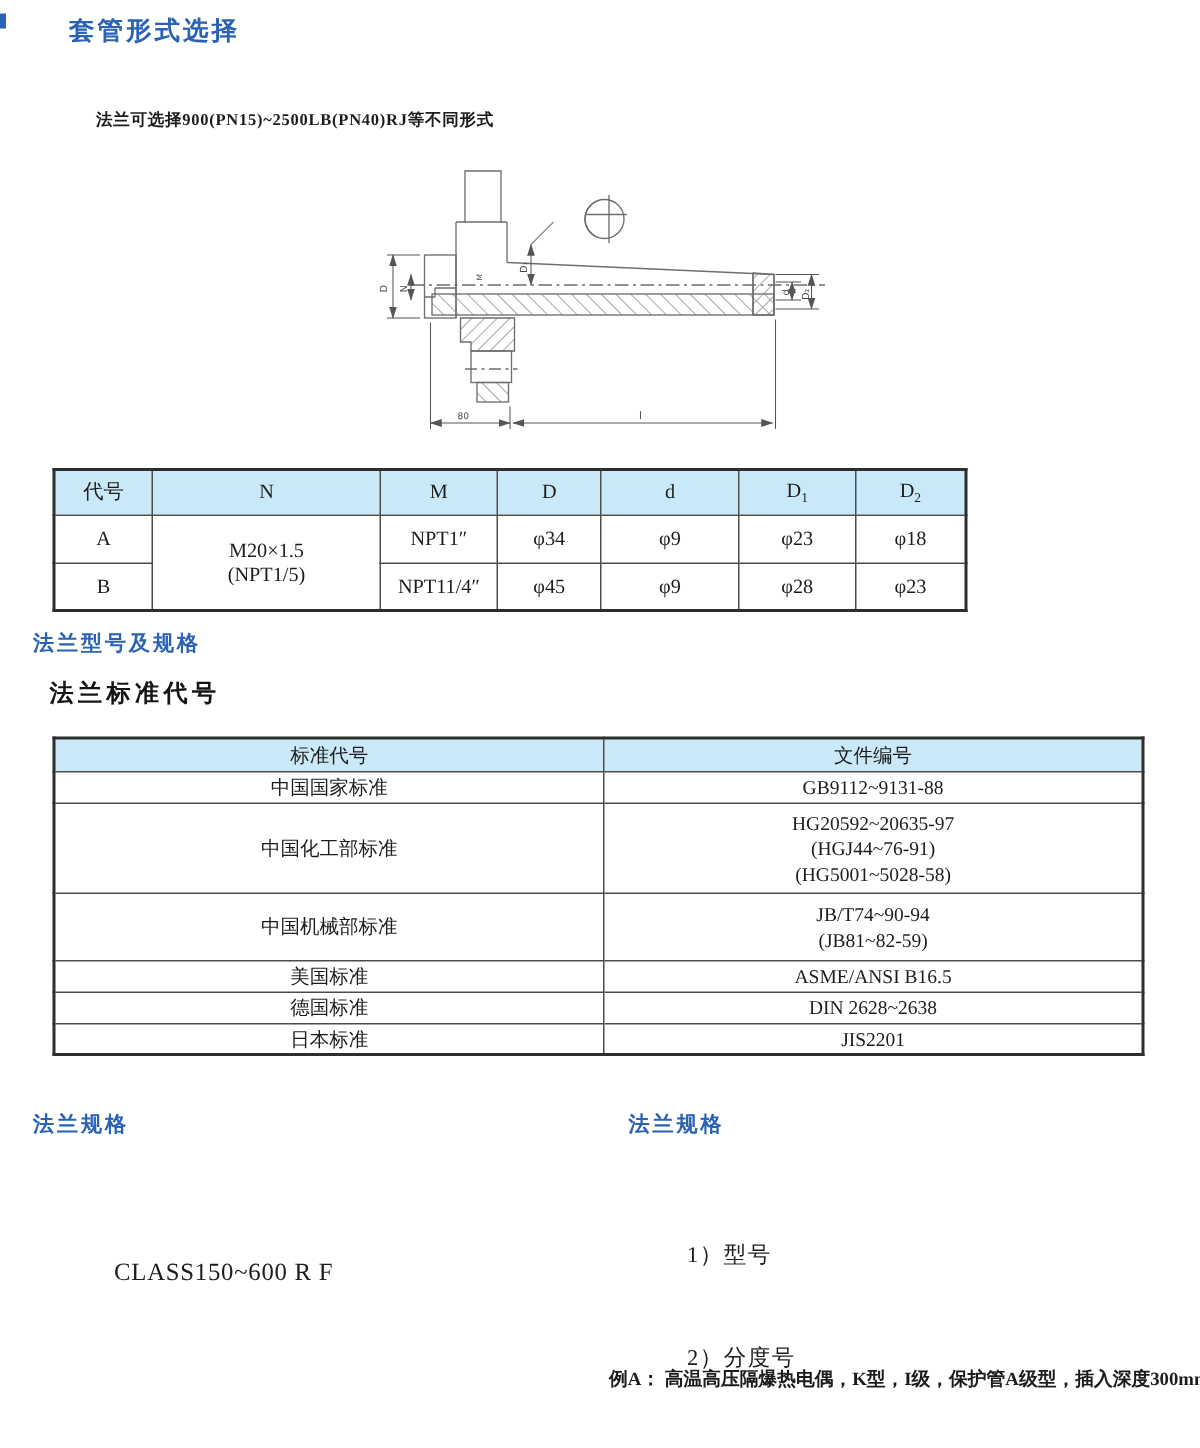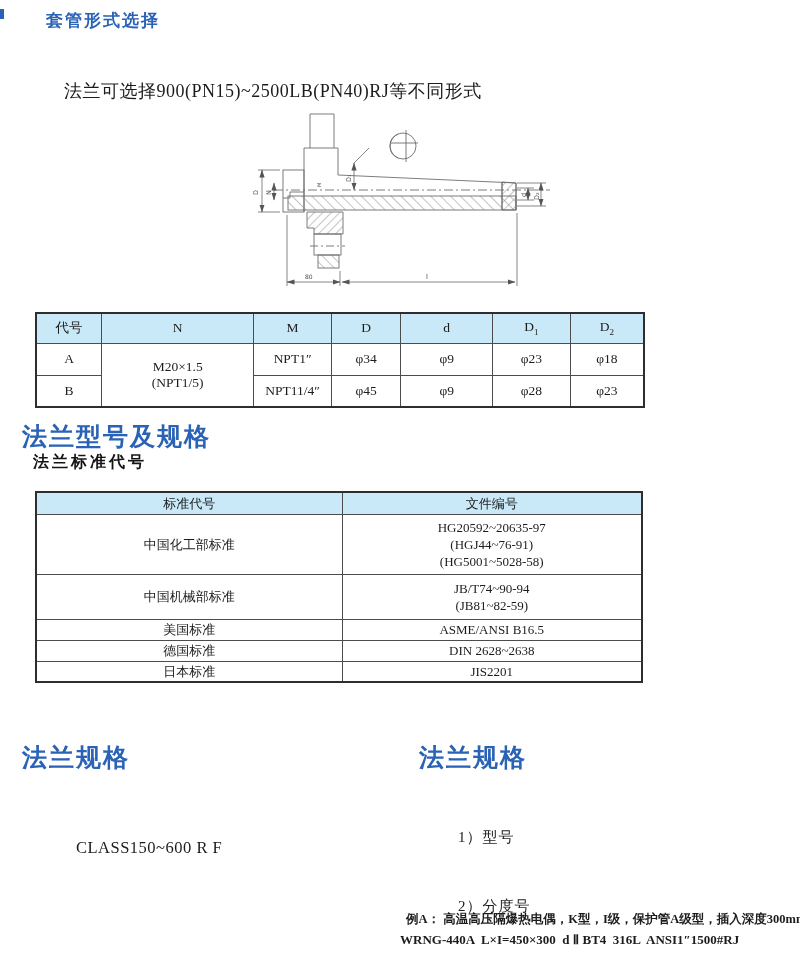--- a/index.html
+++ b/index.html
@@ -2,40 +2,40 @@
 <html><head>
 <meta charset="utf-8">
 <style>
   html,body{margin:0;padding:0;background:#ffffff;}
   body{width:800px;height:965px;font-family:"Liberation Serif",serif;color:#1c1c1c;}
   .page{position:relative;width:800px;height:965px;background:#fff;overflow:hidden;}
 
   .corner-mark{position:absolute;left:0;top:9px;width:4px;height:10px;background:#2a62b6;}
 
   .h-blue{position:absolute;margin:0;font-family:"Liberation Sans",sans-serif;font-weight:bold;
-          color:#2a62b6;font-size:25px;letter-spacing:2px;white-space:nowrap;}
+          color:#2a62b6;font-size:14px;letter-spacing:2px;white-space:nowrap;}
   .h-main{left:22px;top:9px;font-size:17px;margin-left:24px;}
   .h-flange-model{left:22px;top:420px;}
   .h-flange-spec{left:22px;top:741px;}
   .h-notes{left:419px;top:741px;}
 
   .sub-black{position:absolute;left:33px;top:452px;margin:0;font-family:"Liberation Sans",sans-serif;
              font-weight:bold;color:#141414;font-size:16px;letter-spacing:3px;}
 
-  .intro{position:absolute;left:64px;top:61px;font-size:18px;letter-spacing:0.5px;white-space:nowrap;}
+  .intro{position:absolute;left:64px;top:61px;font-size:11px;letter-spacing:0.5px;white-space:nowrap;font-weight:bold;}
 
   table{border-collapse:collapse;table-layout:fixed;}
   .t1{position:absolute;left:35px;top:312px;width:610px;border:2px solid #2e2e2e;}
   .t1 th,.t1 td{border:1px solid #4c4c4c;text-align:center;vertical-align:middle;
                 font-size:13.5px;font-weight:normal;padding:0;}
   .t1 thead tr{height:30px;background:#c9e9f8;}
   .t1 tbody tr{height:32px;background:#fff;}
   .t1 sub{font-size:9px;}
 
-  .t2{position:absolute;left:35px;top:491px;width:608px;border:2px solid #2e2e2e;}
+  .t2{position:absolute;left:35px;top:491px;width:728px;border:2px solid #2e2e2e;}
   .t2 th,.t2 td{border:1px solid #4c4c4c;text-align:center;vertical-align:middle;
                 font-size:13px;font-weight:normal;padding:1px 0;line-height:17px;}
   .t2 thead tr{height:22px;background:#c9e9f8;}
   .r-s{height:21px;} .r-m{height:45px;} .r-l{height:60px;}
 
   .class-lines{position:absolute;left:76px;top:785px;font-size:16.5px;line-height:25px;
                letter-spacing:0.5px;white-space:pre;}
   .notes-list{position:absolute;left:458px;top:780px;font-size:15px;line-height:23px;
               letter-spacing:1px;white-space:pre;}
 
@@ -192,20 +192,26 @@
         <col style="width:50.5%">
         <col style="width:49.5%">
       </colgroup>
     <thead>
       <tr>
         <th>标准代号</th>
         <th>文件编号</th>
       </tr>
     </thead>
     <tbody>
+      <tr class="r-s">
+        <td>中国国家标准</td>
+        <td>
+            <div>GB9112~9131-88</div>
+          </td>
+      </tr>
       <tr class="r-l">
         <td>中国化工部标准</td>
         <td>
           <div>HG20592~20635-97</div>
           <div>(HGJ44~76-91)</div>
           <div>(HG5001~5028-58)</div>
         </td>
       </tr>
       <tr class="r-m">
         <td>中国机械部标准</td>
@@ -244,15 +250,14 @@
   <div class="notes-list">
     <div>1）型号</div>
     <div>2）分度号</div>
     <div>3）精度等级</div>
     
     
     
   </div>
 
   <div class="foot1">例A： 高温高压隔爆热电偶，K型，I级，保护管A级型，插入深度300mm。</div>
-  <div class="foot2">WRNG-440A  L×I=450×300  d Ⅱ BT4  316L  ANSI1″1500#RJ</div>
 
 </div>
 
 </body></html>

